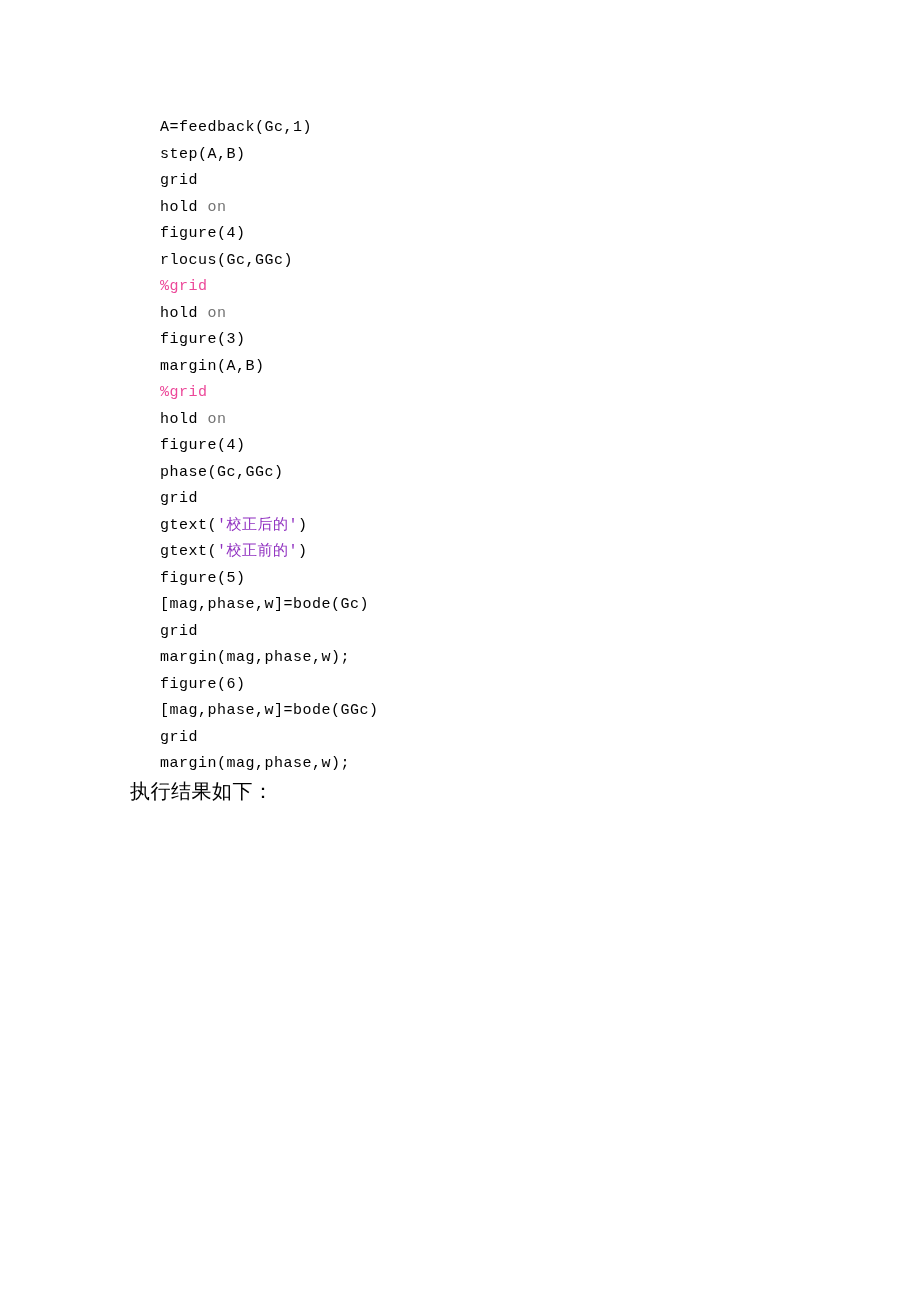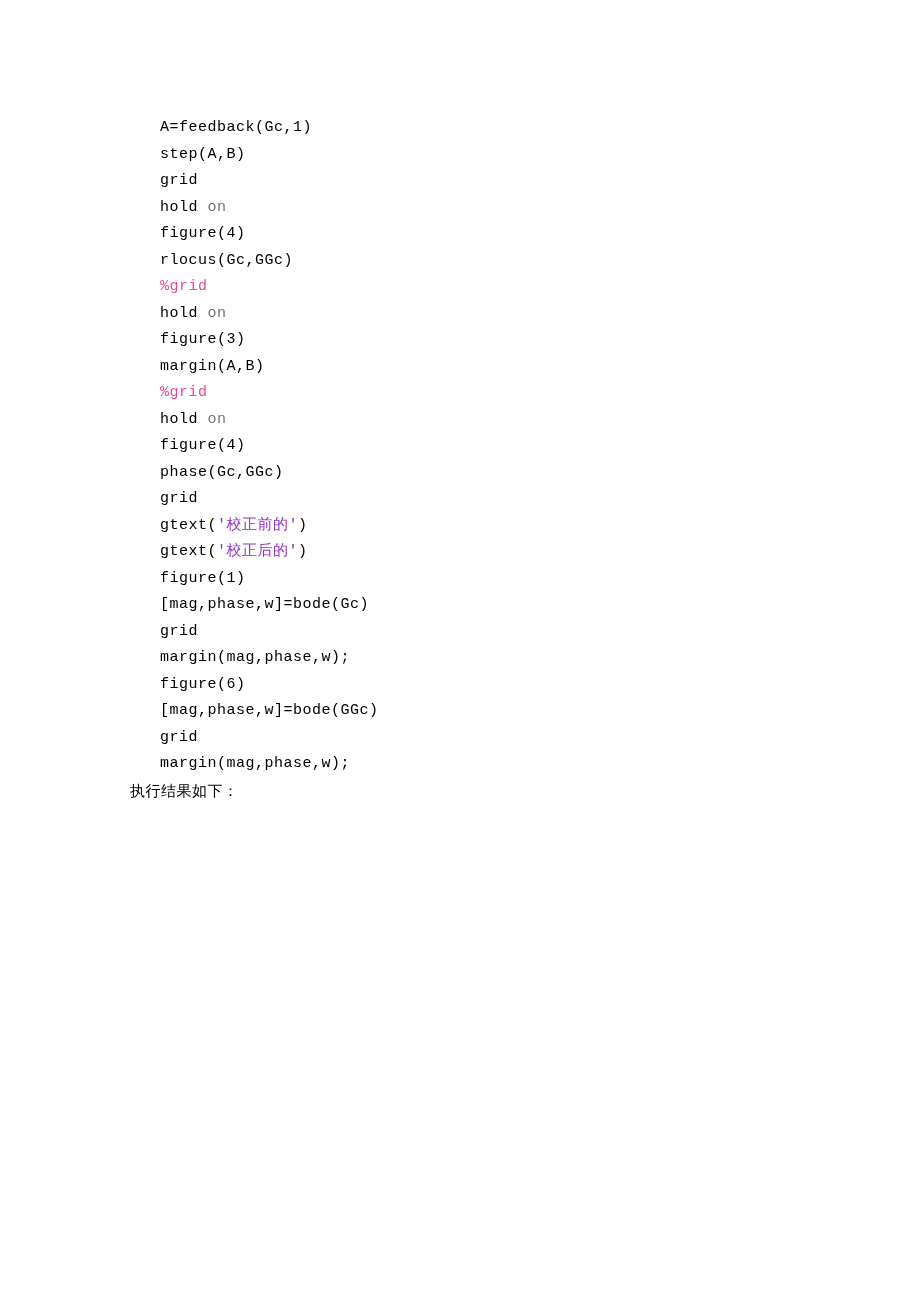--- a/index.html
+++ b/index.html
@@ -19,21 +19,21 @@
     line-height: 26.5px;
     color: #000;
     white-space: pre;
     letter-spacing: 0.5px;
   }
   .kw { color: #737373; }
   .comment { color: #ec4899; }
   .str { color: #9030c0; }
   .result-line {
     font-family: "SimSun", serif;
-    font-size: 15px;
+    font-size: 20px;
     line-height: 26.5px;
     color: #000;
     margin-left: -30px;
     letter-spacing: 0.5px;
   }
 </style>
 </head>
 <body>
 
 <div class="page">
@@ -46,23 +46,23 @@
       <div class="code-line">rlocus(Gc,GGc)</div>
       <div class="code-line"><span class="comment">%grid</span></div>
       <div class="code-line">hold <span class="kw">on</span></div>
       <div class="code-line">figure(3)</div>
       <div class="code-line">margin(A,B)</div>
       <div class="code-line"><span class="comment">%grid</span></div>
       <div class="code-line">hold <span class="kw">on</span></div>
       <div class="code-line">figure(4)</div>
       <div class="code-line">phase(Gc,GGc)</div>
       <div class="code-line">grid</div>
+      <div class="code-line">gtext(<span class="str">'校正后的'</span>)</div>
       <div class="code-line">gtext(<span class="str">'校正前的'</span>)</div>
-      <div class="code-line">gtext(<span class="str">'校正后的'</span>)</div>
-      <div class="code-line">figure(1)</div>
+      <div class="code-line">figure(5)</div>
       <div class="code-line">[mag,phase,w]=bode(Gc)</div>
       <div class="code-line">grid</div>
       <div class="code-line">margin(mag,phase,w);</div>
       <div class="code-line">figure(6)</div>
       <div class="code-line">[mag,phase,w]=bode(GGc)</div>
       <div class="code-line">grid</div>
       <div class="code-line">margin(mag,phase,w);</div>
     </div>
   <div class="result-line">执行结果如下：</div>
 </div>

